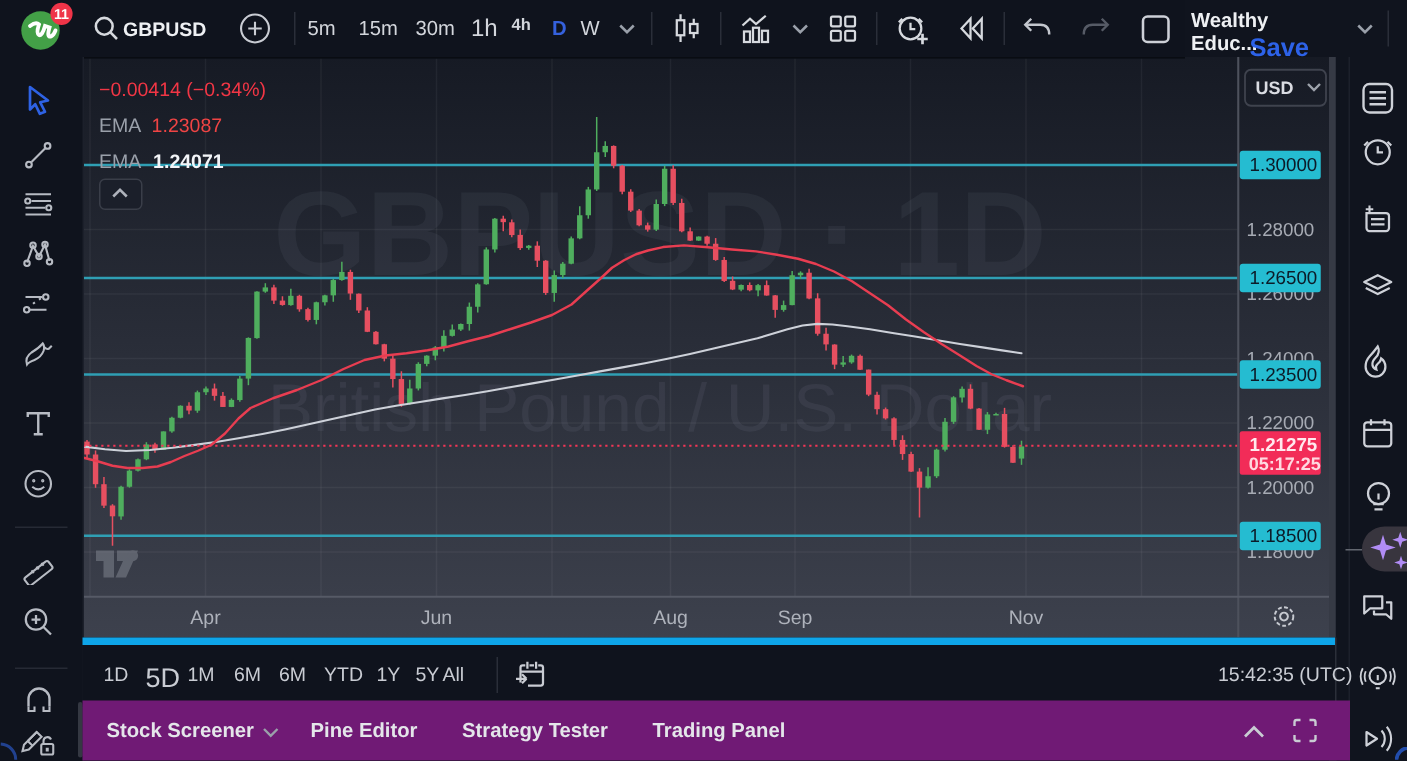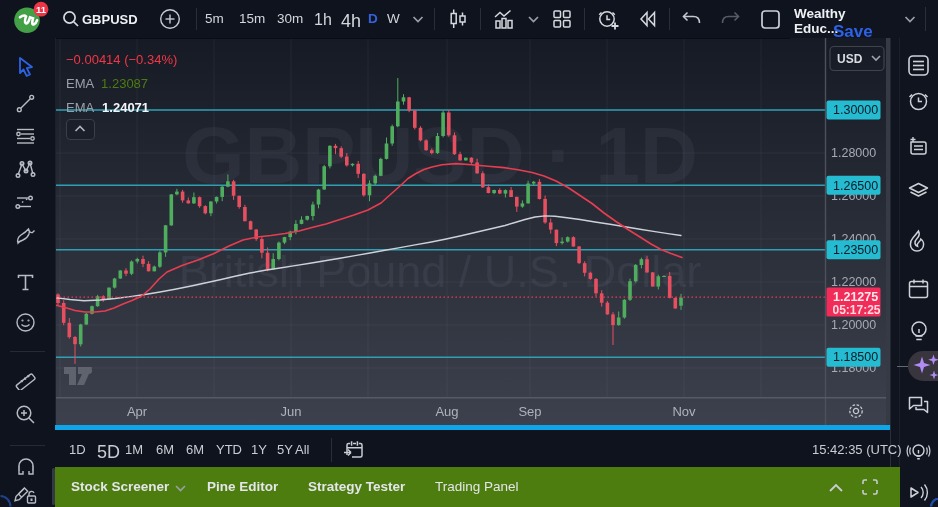--- a/index.html
+++ b/index.html
@@ -350,21 +350,21 @@
   <svg class="ic abs" style="left:159px;top:8px" width="22" height="22" viewBox="0 0 22 22">
     <circle cx="11" cy="11" r="9.3" stroke="#c9ccd3" stroke-width="1.4" fill="none"></circle>
     <line x1="11" y1="6.5" x2="11" y2="15.5" stroke="#c9ccd3" stroke-width="1.4"></line>
     <line x1="6.5" y1="11" x2="15.5" y2="11" stroke="#c9ccd3" stroke-width="1.4"></line>
   </svg>
   <div class="abs" style="left:195.5px;top:8px;width:1px;height:22px;background:#2a2e39"></div>
   <div class="abs" style="left:205px;top:11px;font-size:13.5px;color:#d3d6dc;font-weight:500">5m</div>
   <div class="abs" style="left:239px;top:11px;font-size:13.5px;color:#d3d6dc;font-weight:500">15m</div>
   <div class="abs" style="left:277px;top:11px;font-size:13.5px;color:#d3d6dc;font-weight:500">30m</div>
   <div class="abs" style="left:314px;top:11px;font-size:16px;color:#d3d6dc;font-weight:500">1h</div>
-  <div class="abs" style="left:341px;top:11px;font-size:18px;color:#d3d6dc;font-weight:400">4h</div>
+  <div class="abs" style="left:341px;top:11px;font-size:11px;color:#d3d6dc;font-weight:700">4h</div>
   <div class="abs" style="left:368px;top:11px;font-size:13.5px;color:#3561dd;font-weight:700">D</div>
   <div class="abs" style="left:387px;top:11px;font-size:13.5px;color:#d3d6dc;font-weight:500">W</div>
   <svg class="ic abs" style="left:411px;top:15px" width="14" height="9" viewBox="0 0 14 9">
     <path d="M2.5 2 l4.5 4.5 L11.5 2" stroke="#9aa0aa" stroke-width="1.7" fill="none"></path>
   </svg>
   <div class="abs" style="left:434px;top:8px;width:1px;height:22px;background:#2a2e39"></div>
   <svg class="ic abs" style="left:447px;top:8px" width="22" height="22" viewBox="0 0 22 22" stroke="#d6d9de" fill="none" stroke-width="1.5">
     <rect x="4.2" y="5.5" width="5" height="10"></rect>
       <line x1="6.7" y1="1.5" x2="6.7" y2="5.5"></line>
       <line x1="6.7" y1="15.5" x2="6.7" y2="20"></line>
@@ -545,21 +545,21 @@
   <svg class="ic abs" style="left:5.5px;top:442px" width="25" height="25" viewBox="0 0 25 25" stroke="#ced1d8" fill="none" stroke-width="1.5">
     <path d="M5 8 l7 4.5 L5 17 z" stroke-linejoin="round"></path>
     <path d="M15 7 a8 8 0 0 1 0 11 M18.5 4.5 a12.5 12.5 0 0 1 0 16" stroke-width="1.4"></path>
   </svg>
   <svg class="ic abs" style="left:30px;top:460px" width="9" height="9" viewBox="0 0 9 9">
     <path d="M9 0.5 a 8.5 8.5 0 0 0 -8 8" fill="none" stroke="#2450b4" stroke-width="2.4" opacity="0.95"></path>
   </svg>
 </div>
 
 <div class="abs" style="left:66px;top:52px;font-size:13px;color:#f23645">−0.00414 (−0.34%)</div>
-<div class="abs" style="left:66px;top:76px;font-size:13px;color:#9aa0aa">EMA <span style="color:#4d7c0f;margin-left:4px">1.23087</span></div>
+<div class="abs" style="left:66px;top:76px;font-size:13px;color:#9aa0aa">EMA <span style="color:#ef4444;margin-left:4px">1.23087</span></div>
 <div class="abs" style="left:66px;top:100px;font-size:13px;color:#9aa0aa">EMA <span style="color:#f3f5f8;margin-left:5px;font-weight:700">1.24071</span></div>
 <div class="abs" style="left:66px;top:119px;width:27px;height:19px;background:#1b1f2a;border:1px solid #3a3e49;border-radius:4px">
   <svg class="ic" style="margin:5px auto 0 7px" width="12" height="8" viewBox="0 0 12 8">
     <path d="M1.5 6 L6 1.5 L10.5 6" stroke="#aeb2bb" stroke-width="1.7" fill="none"></path>
   </svg>
 </div>
 
 <div class="abs" style="left:55px;top:425px;width:835px;height:40px;background:#0f131d;border-top:5px solid #0ea5e9;border-bottom:1px solid #262a34">
   <div class="abs" style="left:14px;top:12px;font-size:13px;color:#c9ccd3">1D</div>
   <div class="abs" style="left:42px;top:12px;font-size:18px;color:#c9ccd3">5D</div>
@@ -572,27 +572,27 @@
   <div class="abs" style="left:240px;top:12px;font-size:13px;color:#c9ccd3">All</div>
   <div class="abs" style="left:276px;top:8px;width:1px;height:24px;background:#2a2e39"></div>
   <svg class="ic abs" style="left:287px;top:8px" width="24" height="24" viewBox="0 0 24 24" stroke="#c9ccd3" fill="none" stroke-width="1.5">
     <path d="M8.2 5.5 H6.5 a1.5 1.5 0 0 0 -1.5 1.5 v10 M11 5.5 h3 M16.8 5.5 h1.7 a1.5 1.5 0 0 1 1.5 1.5 v10.5 a1.5 1.5 0 0 1 -1.5 1.5 H10"></path>
     <path d="M9.6 3.2 v4.6 M15.4 3.2 v4.6 M5 9.8 h15"></path>
     <path d="M2 14.5 h7 M9 14.5 l-3 -3 M9 14.5 l-3 3"></path>
   </svg>
   <div class="abs" style="left:757px;top:12px;font-size:13px;color:#c9ccd3;white-space:nowrap">15:42:35 (UTC)</div>
 </div>
 
-<div class="abs" style="left:55px;top:467px;width:845px;height:40px;background:#4d7c0f">
+<div class="abs" style="left:55px;top:467px;width:845px;height:40px;background:#701a75">
   <div class="abs" style="left:16px;top:12px;font-size:13.5px;font-weight:600;color:#e4e6ea">Stock Screener</div>
   <svg class="ic abs" style="left:119px;top:17px" width="13" height="9" viewBox="0 0 13 9">
     <path d="M2 2 l4.5 4.5 L11 2" stroke="#9aa0aa" stroke-width="1.6" fill="none"></path>
   </svg>
   <div class="abs" style="left:152px;top:12px;font-size:13.5px;font-weight:600;color:#e4e6ea">Pine Editor</div>
   <div class="abs" style="left:253px;top:12px;font-size:13.5px;font-weight:600;color:#e4e6ea">Strategy Tester</div>
-  <div class="abs" style="left:380px;top:12px;font-size:13.5px;font-weight:400;color:#e4e6ea">Trading Panel</div>
+  <div class="abs" style="left:380px;top:12px;font-size:13.5px;font-weight:700;color:#e4e6ea">Trading Panel</div>
   <svg class="ic abs" style="left:773px;top:16px" width="16" height="10" viewBox="0 0 16 10">
     <path d="M2 8 L8 2 L14 8" stroke="#c9ccd3" stroke-width="1.8" fill="none"></path>
   </svg>
   <svg class="ic abs" style="left:806px;top:11px" width="18" height="18" viewBox="0 0 18 18" stroke="#c9ccd3" fill="none" stroke-width="1.6">
     <path d="M2 6 V3.5 a1.5 1.5 0 0 1 1.5 -1.5 H6 M12 2 h2.5 a1.5 1.5 0 0 1 1.5 1.5 V6 M16 12 v2.5 a1.5 1.5 0 0 1 -1.5 1.5 H12 M6 16 H3.5 a1.5 1.5 0 0 1 -1.5 -1.5 V12"></path>
   </svg>
 </div>
 
 </body></html>

